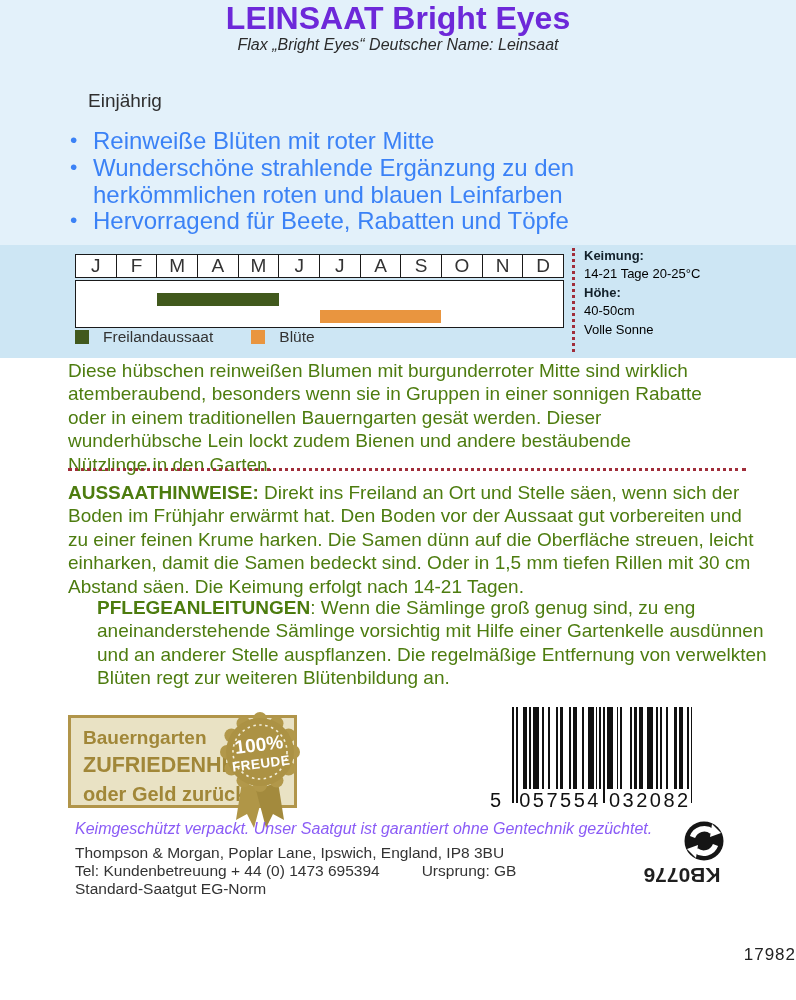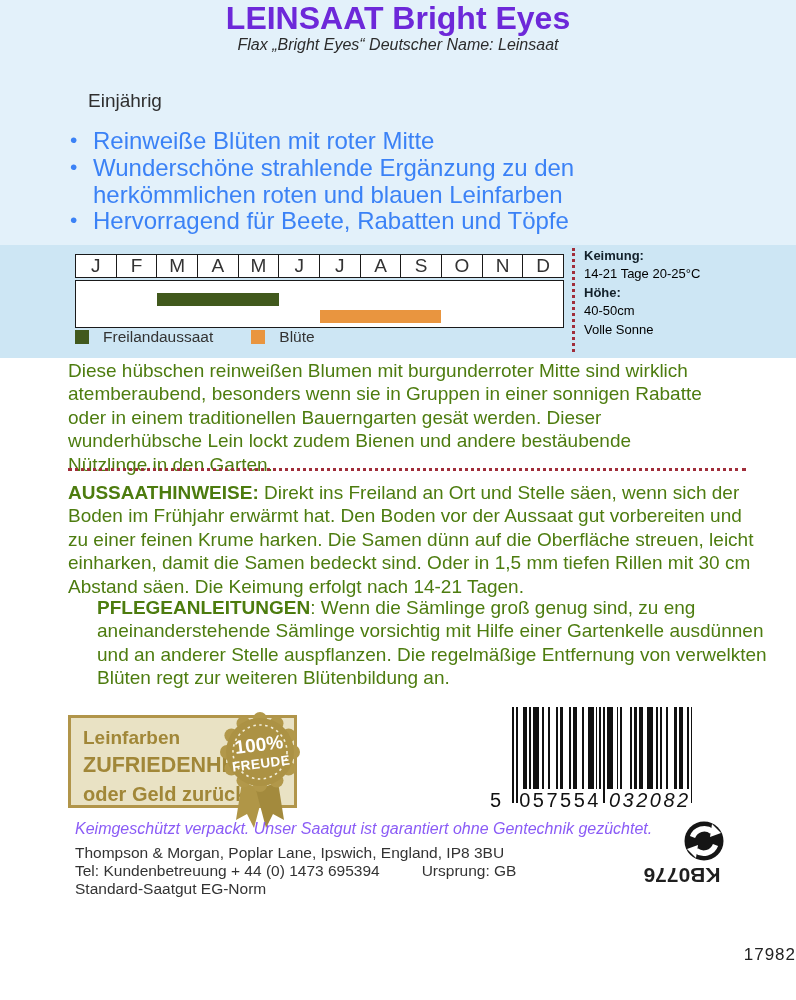--- a/index.html
+++ b/index.html
@@ -48,21 +48,21 @@
   .badge-text .l1 { font-size:19px;   margin-bottom:4px; }
   .badge-text .l2 { font-size:21.5px; margin-bottom:5px; }
   .badge-text .l3 { font-size:20px; }
   .rosette-wrap { position:absolute; left:212px; top:710px; width:96px; height:122px; }
 
   .barcode { position:absolute; left:512px; top:707px; width:181px; height:106px; }
   .barcode .bar { position:absolute; top:0; background:#111; }
   .bc-digit { position:absolute; top:82px; height:24px; background:#fff; font-size:20px; letter-spacing:2.5px; color:#111; white-space:nowrap; }
   .bc-d0 { left:-22px; }
   .bc-d1 { left:7px;  width:82px; text-align:right; }
-  .bc-d2 { left:97px; width:80px; text-align:center;font-style:italic; }
+  .bc-d2 { left:97px; width:80px; text-align:center; }
 
   .foot { position:absolute; left:75px; color:#333; font-size:15.5px; }
   .foot-gm { top:820px; font-style:italic; font-size:16px; color:#8b5cf6; }
   .foot-addr { top:844px; }
   .foot-tel { top:862px; }
   .foot-tel .origin { margin-left:42px; }
   .foot-std { top:880px; }
 
   .recycle { position:absolute; left:684px; top:821px; width:40px; height:40px; }
   .kb-code { position:absolute; left:634px; top:863px; width:96px; text-align:center;
@@ -133,21 +133,21 @@
   <div class="para sowing">
     <span class="lead">AUSSAATHINWEISE:</span><span> Direkt ins Freiland an Ort und Stelle säen, wenn sich der Boden im Frühjahr erwärmt hat. Den Boden vor der Aussaat gut vorbereiten und zu einer feinen Krume harken. Die Samen dünn auf die Oberfläche streuen, leicht einharken, damit die Samen bedeckt sind. Oder in 1,5 mm tiefen Rillen mit 30 cm Abstand säen. Die Keimung erfolgt nach 14-21 Tagen.</span>
   </div>
 
   <div class="para care">
     <span class="lead">PFLEGEANLEITUNGEN</span><span>: Wenn die Sämlinge groß genug sind, zu eng aneinanderstehende Sämlinge vorsichtig mit Hilfe einer Gartenkelle ausdünnen und an anderer Stelle auspflanzen. Die regelmäßige Entfernung von verwelkten Blüten regt zur weiteren Blütenbildung an.</span>
   </div>
 
   <div class="badge-box">
     <div class="badge-text">
-      <div class="l1">Leinfarben</div>
+      <div class="l1">Bauerngarten</div>
       <div class="l2">ZUFRIEDENHEIT -</div>
       <div class="l3">oder Geld zurück</div>
     </div>
   </div>
 
   <div class="rosette-wrap">
     <svg viewBox="0 0 96 122" width="96" height="122">
       <polygon points="30,72 52,80 42,118 35,104 24,110" fill="#b09647"></polygon>
       <polygon points="66,72 44,80 54,118 61,104 72,110" fill="#a38a3d"></polygon>
       <g fill="#b2984a">

